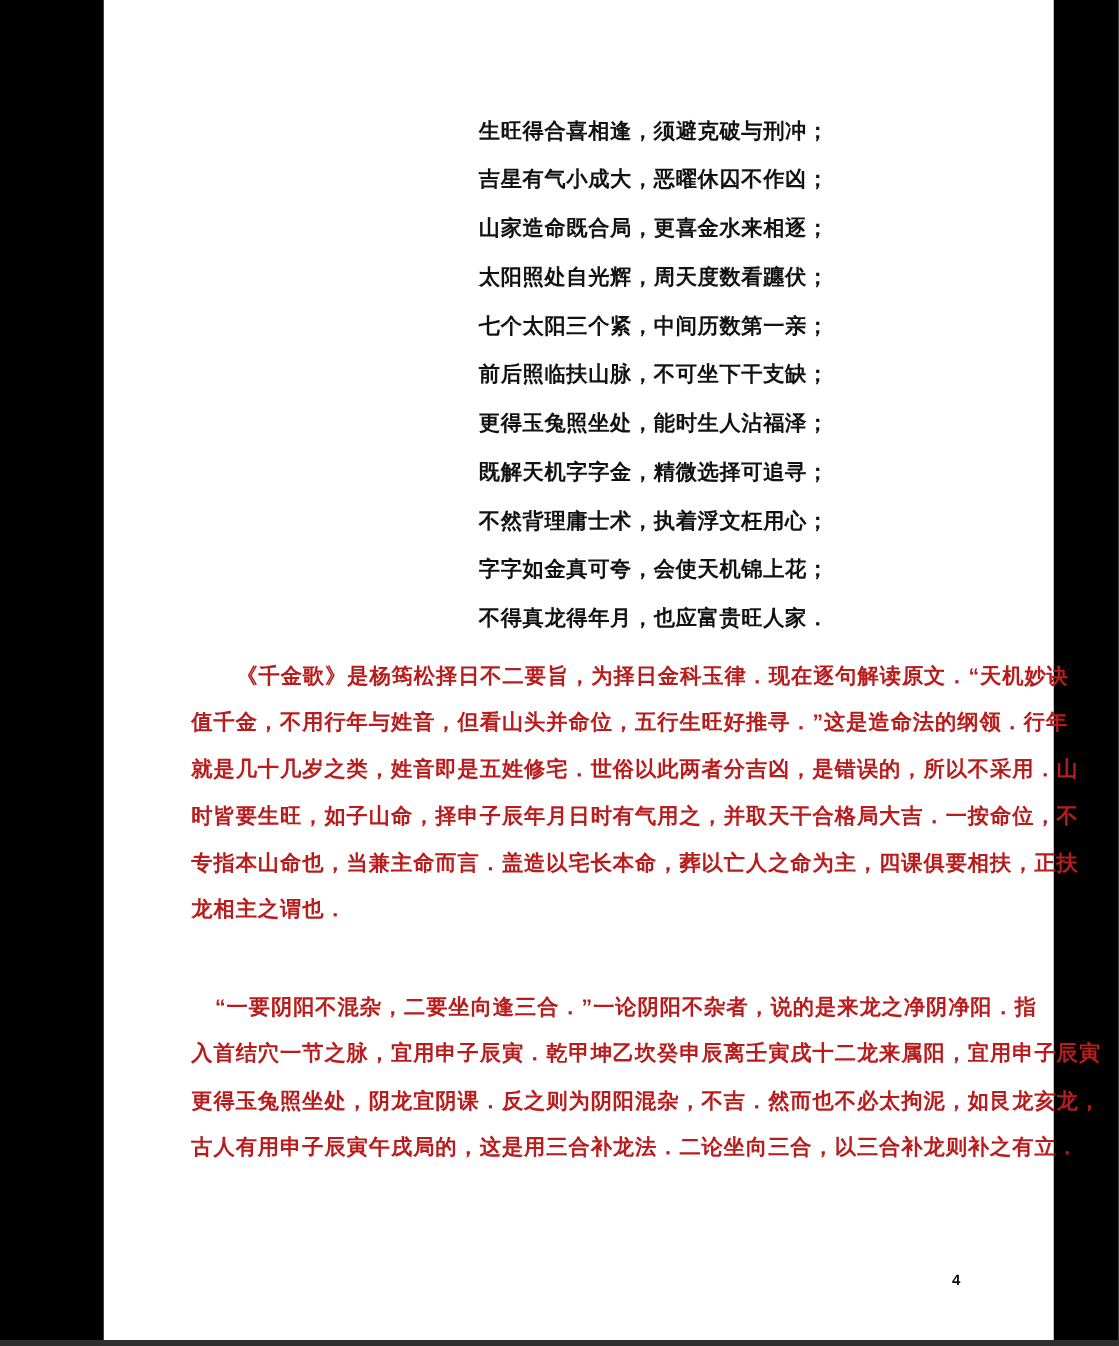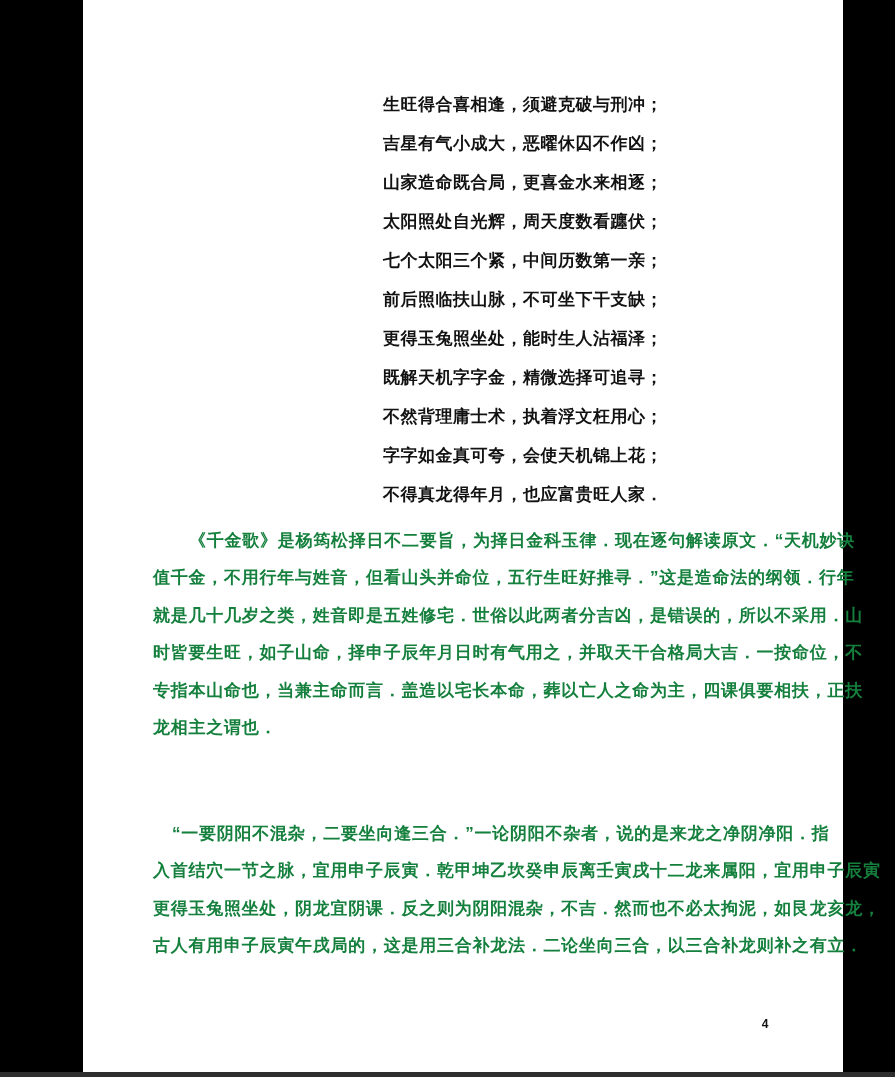--- a/index.html
+++ b/index.html
@@ -35,26 +35,26 @@
     filter: blur(0.25px);
   }
   .verse .vline { white-space: nowrap; }
   .para {
     position: absolute;
     left: 70px;
     width: 630px;
     font-size: 17px;
     line-height: 37.4px;
     font-weight: 600;
-    color: #15803d;
+    color: #b91c1c;
     letter-spacing: 0.75px;
     filter: blur(0.25px);
   }
   .para-1 { top: 522px; }
-  .para-2 { top: 815px; }
+  .para-2 { top: 787px; }
   .para .bline { white-space: nowrap; }
   .bline.indent-2 { padding-left: 36px; }
   .bline.indent-q { padding-left: 19px; }
   .page-number {
     position: absolute;
     left: 672px; top: 1017px;
     width: 20px;
     font-size: 12px;
     font-weight: 700;
     color: #111;

